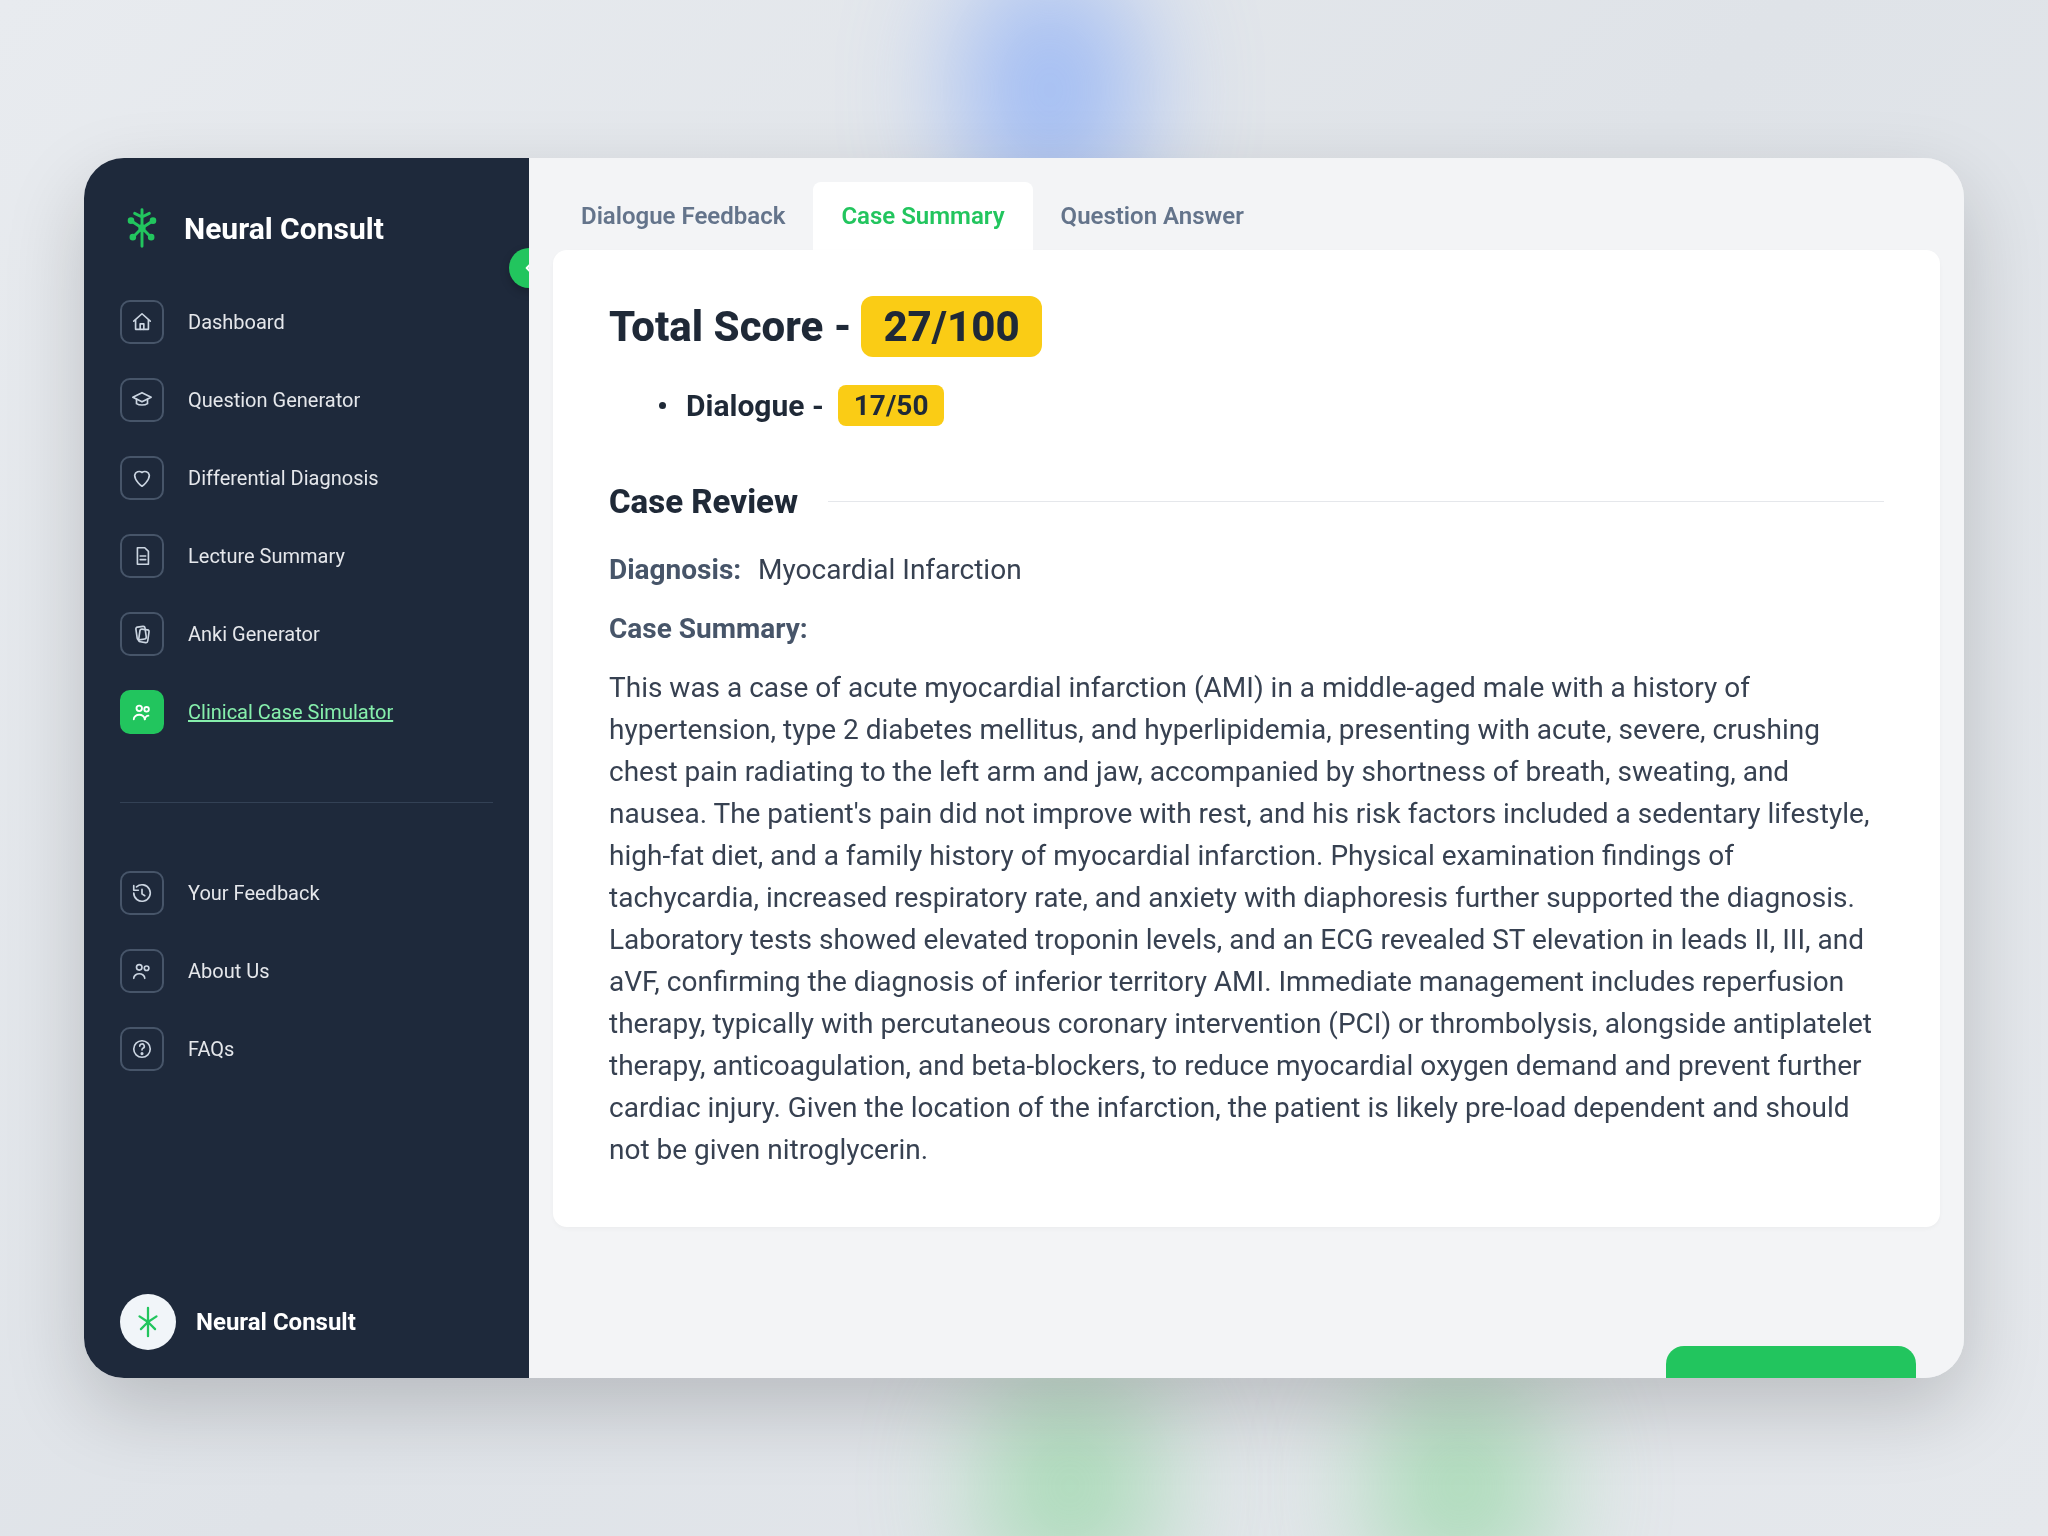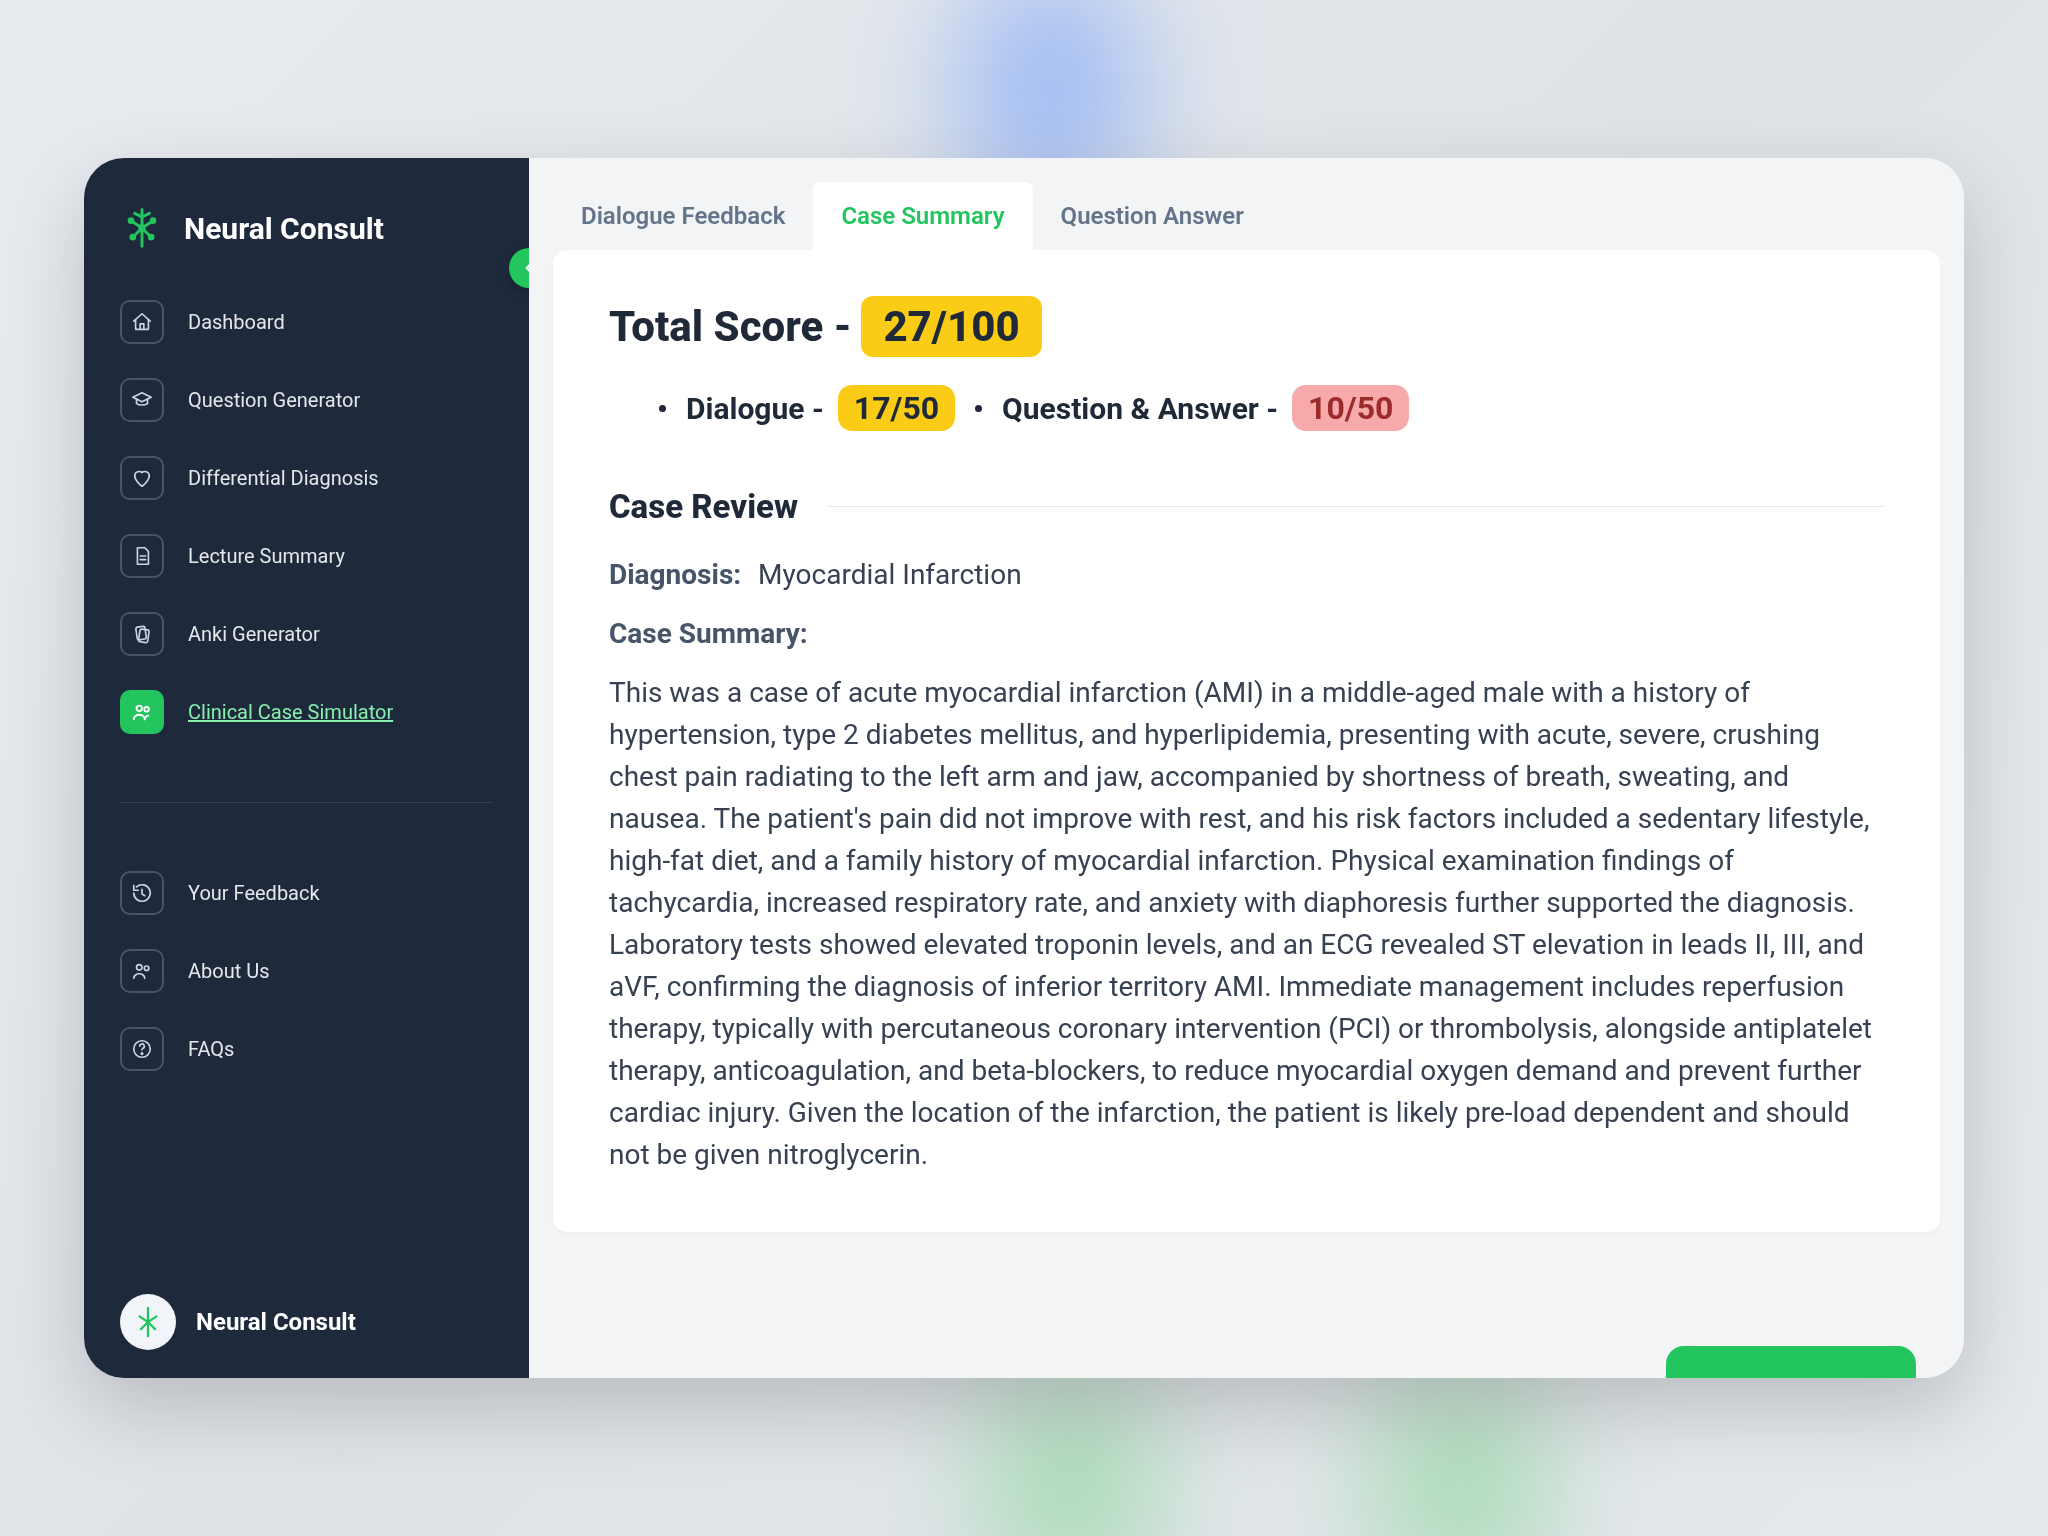--- a/index.html
+++ b/index.html
@@ -204,22 +204,22 @@
     font-size: 30px;
     font-weight: 700;
     color: #1f2937;
   }
   .bullet {
     width: 7px; height: 7px; background: #1f2937; border-radius: 50%;
     display:inline-block; margin-right: 6px;
   }
   .sub-badge {
     padding: 4px 16px;
-    border-radius: 14px;
-    font-size: 32px;
+    border-radius: 8px;
+    font-size: 28px;
     font-weight: 700;
   }
 
   .section-header {
     font-size: 33px;
     font-weight: 800;
     color: #1f2937;
     margin-top: 56px;
     padding-bottom: 6px;
     display: flex;
@@ -409,25 +409,20 @@
         <span>Total Score - </span>
         <span class="badge badge-yellow">27/100</span>
       </div>
 
       <div class="sub-scores">
         <div class="sub-line">
           <span class="bullet"></span>
           <span>Dialogue - </span>
           <span class="sub-badge badge-yellow-sm">17/50</span>
         </div>
-        <div class="sub-line">
-          <span class="bullet"></span>
-          <span>Question &amp; Answer - </span>
-          <span class="sub-badge badge-red">10/50</span>
-        </div>
       </div>
 
       <div class="section-header">
         <span>Case Review</span>
         <span class="hr"></span>
       </div>
 
       <div class="kv-row">
         <span class="kv-label">Diagnosis:</span>
         <span>Myocardial Infarction</span>

